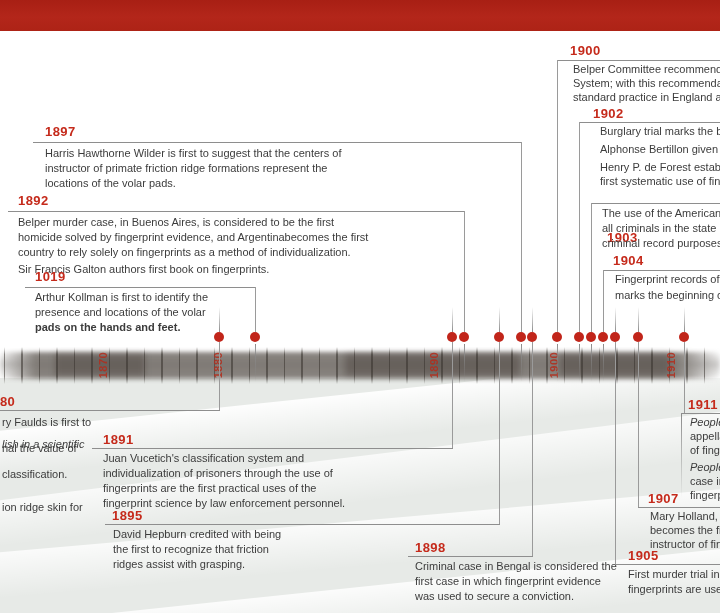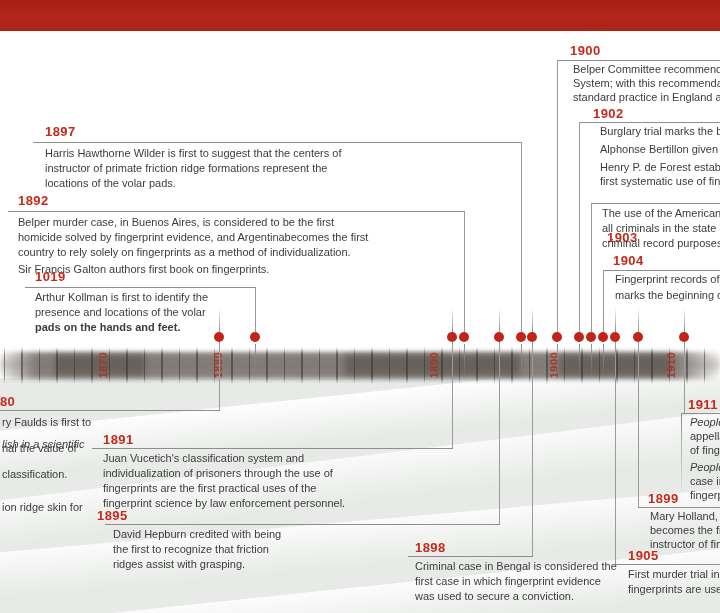--- a/index.html
+++ b/index.html
@@ -142,21 +142,21 @@
     <div class="yr" style="left:103px;top:432px;">1891</div>
     <div class="ln" style="left:103px;top:452px;">Juan Vucetich's classification system and</div>
     <div class="ln" style="left:103px;top:467px;">individualization of prisoners through the use of</div>
     <div class="ln" style="left:103px;top:482px;">fingerprints are the first practical uses of the</div>
     <div class="ln" style="left:103px;top:497px;">fingerprint science by law enforcement personnel.</div>
   </div>
 
   <div>
     <div class="vline" style="left:499px;top:342px;height:182px;"></div>
     <div class="rule" style="left:105px;top:524px;width:395px;"></div>
-    <div class="yr" style="left:97px;top:508px;text-align:center;">1895</div>
+    <div class="yr" style="left:112px;top:508px;text-align:center;">1895</div>
     <div class="ln" style="left:113px;top:528px;">David Hepburn credited with being</div>
     <div class="ln" style="left:113px;top:543px;">the first to recognize that friction</div>
     <div class="ln" style="left:113px;top:558px;">ridges assist with grasping.</div>
   </div>
 
   <div>
     <div class="vline" style="left:532px;top:342px;height:214px;"></div>
     <div class="rule" style="left:408px;top:556px;width:125px;"></div>
     <div class="yr" style="left:415px;top:540px;">1898</div>
     <div class="ln" style="left:415px;top:560px;">Criminal case in Bengal is considered the</div>
@@ -168,21 +168,21 @@
     <div class="vline" style="left:615px;top:342px;height:222px;"></div>
     <div class="rule" style="left:615px;top:564px;width:105px;"></div>
     <div class="yr" style="left:628px;top:548px;">1905</div>
     <div class="ln" style="left:628px;top:568px;">First murder trial in Er</div>
     <div class="ln" style="left:628px;top:583px;">fingerprints are used t</div>
   </div>
 
   <div>
     <div class="vline" style="left:638px;top:342px;height:165px;"></div>
     <div class="rule" style="left:638px;top:507px;width:82px;"></div>
-    <div class="yr" style="left:648px;top:491px;">1899</div>
+    <div class="yr" style="left:648px;top:491px;">1907</div>
     <div class="ln" style="left:650px;top:510px;">Mary Holland, a t</div>
     <div class="ln" style="left:650px;top:524px;">becomes the first</div>
     <div class="ln" style="left:650px;top:538px;">instructor of fing</div>
   </div>
 
   <div>
     <div class="vline" style="left:684px;top:342px;height:71px;"></div>
     <div class="rule" style="left:681px;top:413px;width:39px;"></div>
     <div class="stem-dn" style="left:681px;top:414px;height:84px;"></div>
     <div class="yr" style="left:688px;top:397px;">1911</div>

